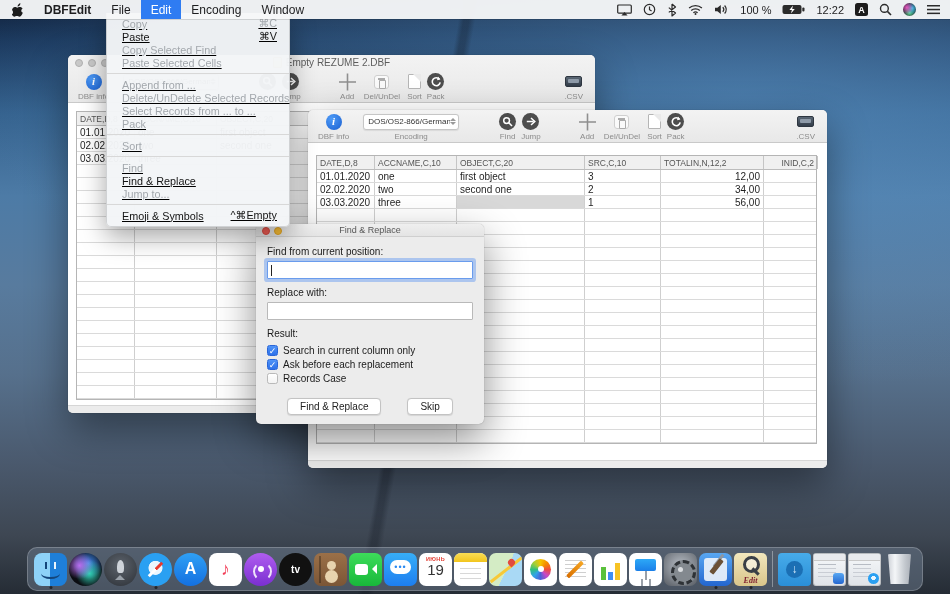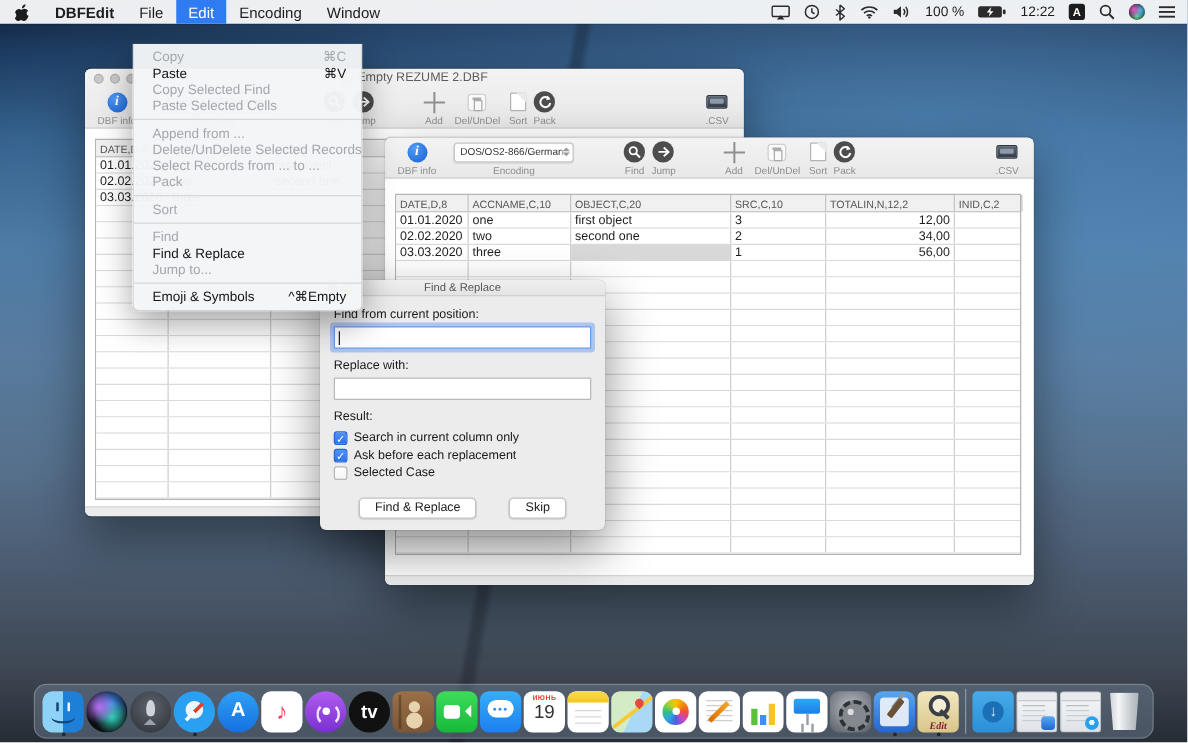--- a/index.html
+++ b/index.html
@@ -21,23 +21,23 @@
   .mb-item{padding:0 10px;height:100%;display:flex;align-items:center;}
   .mb-item.active{background:#2f7cf2;color:#fff;}
   .mb-right{display:flex;align-items:center;height:100%;gap:11px;padding-right:10px;font-size:11px;}
   .mb-right .sico{display:flex;align-items:center;}
   .mb-time{font-size:11px;}
   .mb-abadge{width:13px;height:13px;background:#1c1c1c;color:#fff;border-radius:2.5px;font-size:9px;font-weight:bold;display:flex;align-items:center;justify-content:center;}
   .mb-siri{width:13px;height:13px;border-radius:50%;
     background:radial-gradient(circle at 30% 35%, #e757c0, transparent 55%),radial-gradient(circle at 70% 40%, #41c7f0, transparent 55%),radial-gradient(circle at 50% 75%, #66e09a, transparent 55%),#12151c;}
 
   
-  .menu-dropdown{position:absolute;left:106px;top:35px;width:184px;z-index:99;
+  .menu-dropdown{position:absolute;left:106px;top:13px;width:184px;z-index:99;
     background:rgba(243,245,247,.97);border:1px solid rgba(0,0,0,.14);border-top:none;
-    border-radius:0 0 5px 5px;box-shadow:0 10px 26px rgba(0,0,0,.35);padding:4px 0;}
+    border-radius:0 0 5px 5px;box-shadow:0 10px 26px rgba(0,0,0,.35);padding:4px 0;text-decoration:underline;}
   .menu-item{display:flex;justify-content:space-between;align-items:center;height:13px;
     padding:0 12px 0 15px;font-size:10.8px;color:#141414;white-space:nowrap;}
   .menu-item.disabled{color:#a3a8ad;}
   .menu-sep{height:1px;background:#d8d8d8;margin:4px 0;}
   .menu-shortcut{margin-left:10px;}
 
   
   .window{position:absolute;border-radius:5px;background:#ececec;display:flex;flex-direction:column;
     box-shadow:0 16px 40px rgba(0,0,0,.42), 0 0 1px rgba(0,0,0,.4);overflow:hidden;}
   .back-window{left:68px;top:55px;width:527px;height:358px;z-index:10;}
@@ -72,21 +72,21 @@
   .ic-csv::after{content:'';position:absolute;left:2px;right:2px;top:2px;bottom:3px;background:#8e9aa8;border-radius:1px;}
 
   
   .content{flex:1;background:#fff;overflow:hidden;}
   .front-window .content{padding:12px 10px 0 8px;}
   .back-window .content{padding:8px 10px 0 8px;}
   .dbftable{border:1px solid #b5b5b5;width:501px;}
   .trow{display:flex;height:13px;border-bottom:1px solid #dadada;background:#fff;}
   .trow.thead{height:14px;background:#f0f0f0;border-bottom:1px solid #bcbcbc;}
   .tcell{flex:none;padding:0 3px;font-size:10px;line-height:13px;color:#1f1f1f;border-right:1px solid #cfcfcf;overflow:hidden;white-space:nowrap;}
-  .tcell:last-child{border-right:none;}
+  .tcell:last-child{border-right:none;text-align:right;}
   .tcell.th{font-size:8.5px;color:#555;line-height:14px;border-right:1px solid #c5c5c5;}
   .tcell.num{text-align:right;}
   .tcell.selcell{background:#d8d8d8;}
   .wfooter{height:8px;background:#ececec;border-top:1px solid #d6d6d6;}
 
   
   .dialog{position:absolute;left:256px;top:224px;width:228px;height:200px;z-index:30;background:#ececec;border-radius:5px;overflow:hidden;box-shadow:0 16px 40px rgba(0,0,0,.45),0 0 1px rgba(0,0,0,.4);}
   .dlg-titlebar{position:relative;height:13px;background:linear-gradient(#efefef,#e4e4e4);border-bottom:1px solid #cfcfcf;display:flex;align-items:center;}
   .dlg-titlebar .tl{top:2.5px;left:6px;gap:4px;}
   .dlg-title{margin:0 auto;font-size:9px;color:#555;}
@@ -120,21 +120,21 @@
   .di-safari{border-radius:50%;background:radial-gradient(circle at 50% 45%,#eaf6ff 0 27%,#2aa0f2 30% 72%,#1173d4);}
   .di-safari::after{content:'';position:absolute;left:15px;top:7px;width:3px;height:19px;background:linear-gradient(#e8392e 50%,#fff 50%);transform:rotate(45deg);}
   .di-app-store{border-radius:50%;background:linear-gradient(#2fa0f5,#1470e0);}
   .di-app-store .di-glyph{color:#fff;font-size:16px;font-weight:bold;}
   .di-music{border-radius:8px;background:#fff;}
   .di-music .di-glyph{color:#f23b55;font-size:18px;font-weight:bold;}
   .di-podcasts{border-radius:50%;background:linear-gradient(#b express05df0,#7a2fd0);background:linear-gradient(#b05df0,#7a2fd0);}
   .di-podcasts::before{content:'';position:absolute;left:13.5px;top:13.5px;width:6px;height:6px;border-radius:50%;background:#fff;}
   .di-podcasts::after{content:'';position:absolute;left:9px;top:9px;width:15px;height:15px;border:2px solid rgba(255,255,255,.85);border-radius:50%;border-top-color:transparent;border-bottom-color:transparent;}
   .di-tv{border-radius:50%;background:#111;}
-  .di-tv .di-glyph{color:#fff;font-size:15px;font-weight:bold;}
+  .di-tv .di-glyph{color:#fff;font-size:10px;font-weight:bold;}
   .di-contacts{border-radius:7px;background:linear-gradient(#9b7048,#7b5636);}
   .di-contacts::before{content:'';position:absolute;left:5px;top:3px;bottom:3px;width:2px;background:rgba(0,0,0,.28);}
   .di-contacts::after{content:'';position:absolute;left:13px;top:8px;width:9px;height:9px;border-radius:50%;background:#e7d3ae;box-shadow:0 11px 0 2px #e7d3ae;}
   .di-facetime{border-radius:7px;background:linear-gradient(#3ddc5a,#18b83a);}
   .di-facetime::before{content:'';position:absolute;left:6px;top:11px;width:13px;height:11px;background:#fff;border-radius:3px;}
   .di-facetime::after{content:'';position:absolute;right:5px;top:11px;border:5.5px solid transparent;border-right-color:#fff;}
   .di-messages{border-radius:7px;background:linear-gradient(#37aef7,#1d7ef0);}
   .di-messages::before{content:'';position:absolute;left:6px;top:7px;width:21px;height:14px;background:#fff;border-radius:7px;}
   .di-messages .di-glyph{color:#2b8bf2;font-size:9px;letter-spacing:1px;padding-bottom:5px;}
   .di-calendar{border-radius:7px;background:#fff;text-align:center;}
@@ -817,21 +817,21 @@
           <div class="chk-row">
             <span class="chk-box checked">✓</span>
             <span>Search in current column only</span>
           </div>
           <div class="chk-row">
             <span class="chk-box checked">✓</span>
             <span>Ask before each replacement</span>
           </div>
           <div class="chk-row">
             <span class="chk-box"></span>
-            <span>Selected Case</span>
+            <span>Records Case</span>
           </div>
         </div>
       <div class="dlg-buttons">
         <div class="dlg-btn">Find &amp; Replace</div>
         <div class="dlg-btn">Skip</div>
       </div>
     </div>
   </div>
 
   <div class="menu-dropdown">

